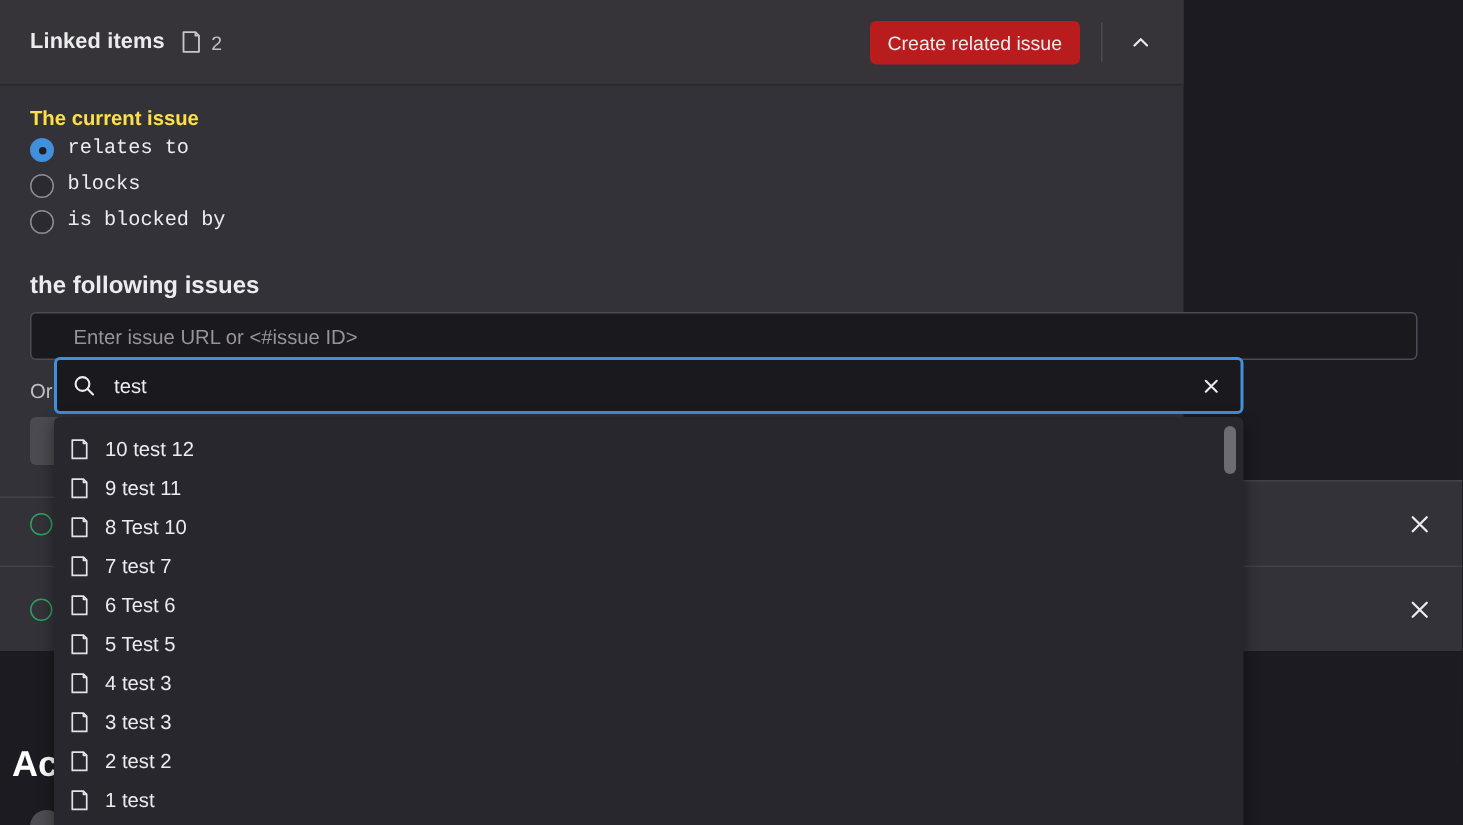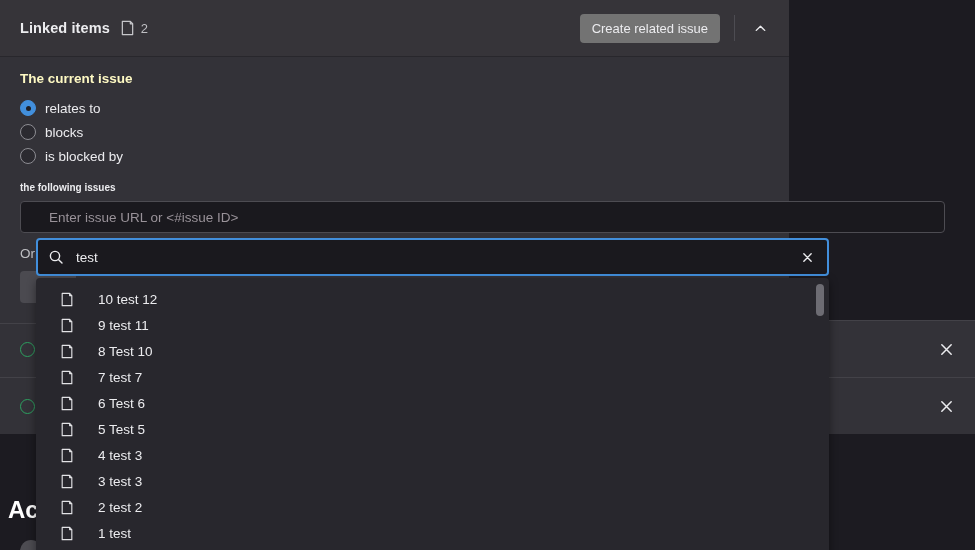--- a/index.html
+++ b/index.html
@@ -56,21 +56,21 @@
   }
 
   .issue-count {
     font-size: 13px;
     color: #bfbfc3;
   }
 
   .header-spacer { flex: 1; }
 
   .btn-create {
-    background: #737373;
+    background: #b91c1c;
     color: #ececef;
     font-size: 13px;
     font-family: "Liberation Sans", sans-serif;
     border: none;
     border-radius: 4px;
     padding: 7px 12px;
     cursor: pointer;
     white-space: nowrap;
   }
 
@@ -93,30 +93,31 @@
   }
 
   
   .card-body {
     padding: 14px 20px 16px 20px;
   }
 
   .section-label {
     font-size: 13.5px;
     font-weight: bold;
-    color: #fef9c3;
+    color: #fde047;
     margin-bottom: 6px;
   }
 
   .radio-row {
     display: flex;
-    align-items: flex-end;
+    align-items: flex-start;
     gap: 9px;
     height: 24px;
     cursor: pointer;
+    font-family: Liberation Mono, monospace;
   }
 
   .radio-outer {
     width: 16px;
     height: 16px;
     border-radius: 50%;
     border: 1px solid #8d8d93;
     background: #2b2a30;
     display: flex;
     align-items: center;
@@ -135,21 +136,21 @@
     border-radius: 50%;
     background: #1f1e23;
   }
 
   .radio-label {
     font-size: 13.5px;
     color: #ececef;
   }
 
   .label-following {
-    font-size: 10px;
+    font-size: 16px;
     font-weight: bold;
     color: #ececef;
     margin-top: 18px;
     margin-bottom: 8px;
   }
 
   .url-input {
     width: 925px;
     height: 32px;
     background: #1a191e;
@@ -322,23 +323,23 @@
   .dropdown-scroll {
     position: absolute;
     inset: 0;
     padding-top: 8px;
     overflow: hidden;
   }
 
   .dd-item {
     display: flex;
     align-items: center;
-    gap: 24px;
+    gap: 10px;
     height: 26px;
-    padding: 0 14px 0 24px;
+    padding: 0 14px 0 10px;
     cursor: pointer;
   }
 
   .dd-label {
     font-size: 13.5px;
     color: #ececef;
     white-space: nowrap;
   }
 
   .dd-scrollbar {

